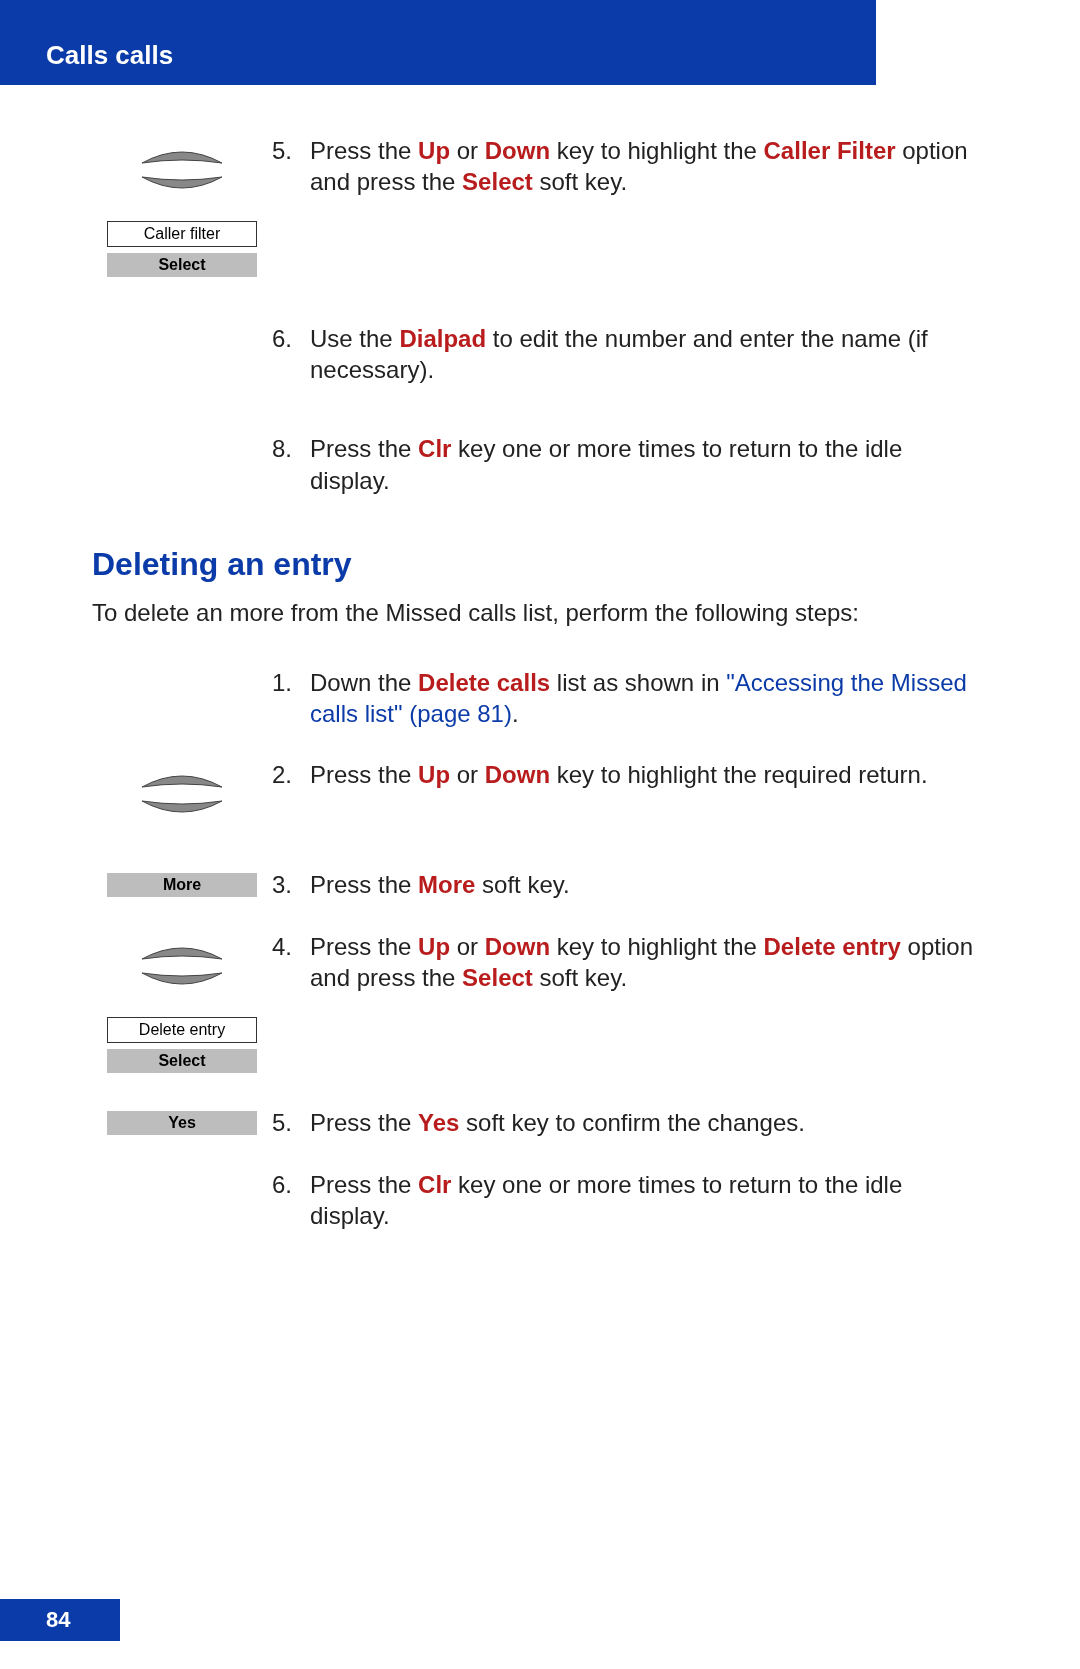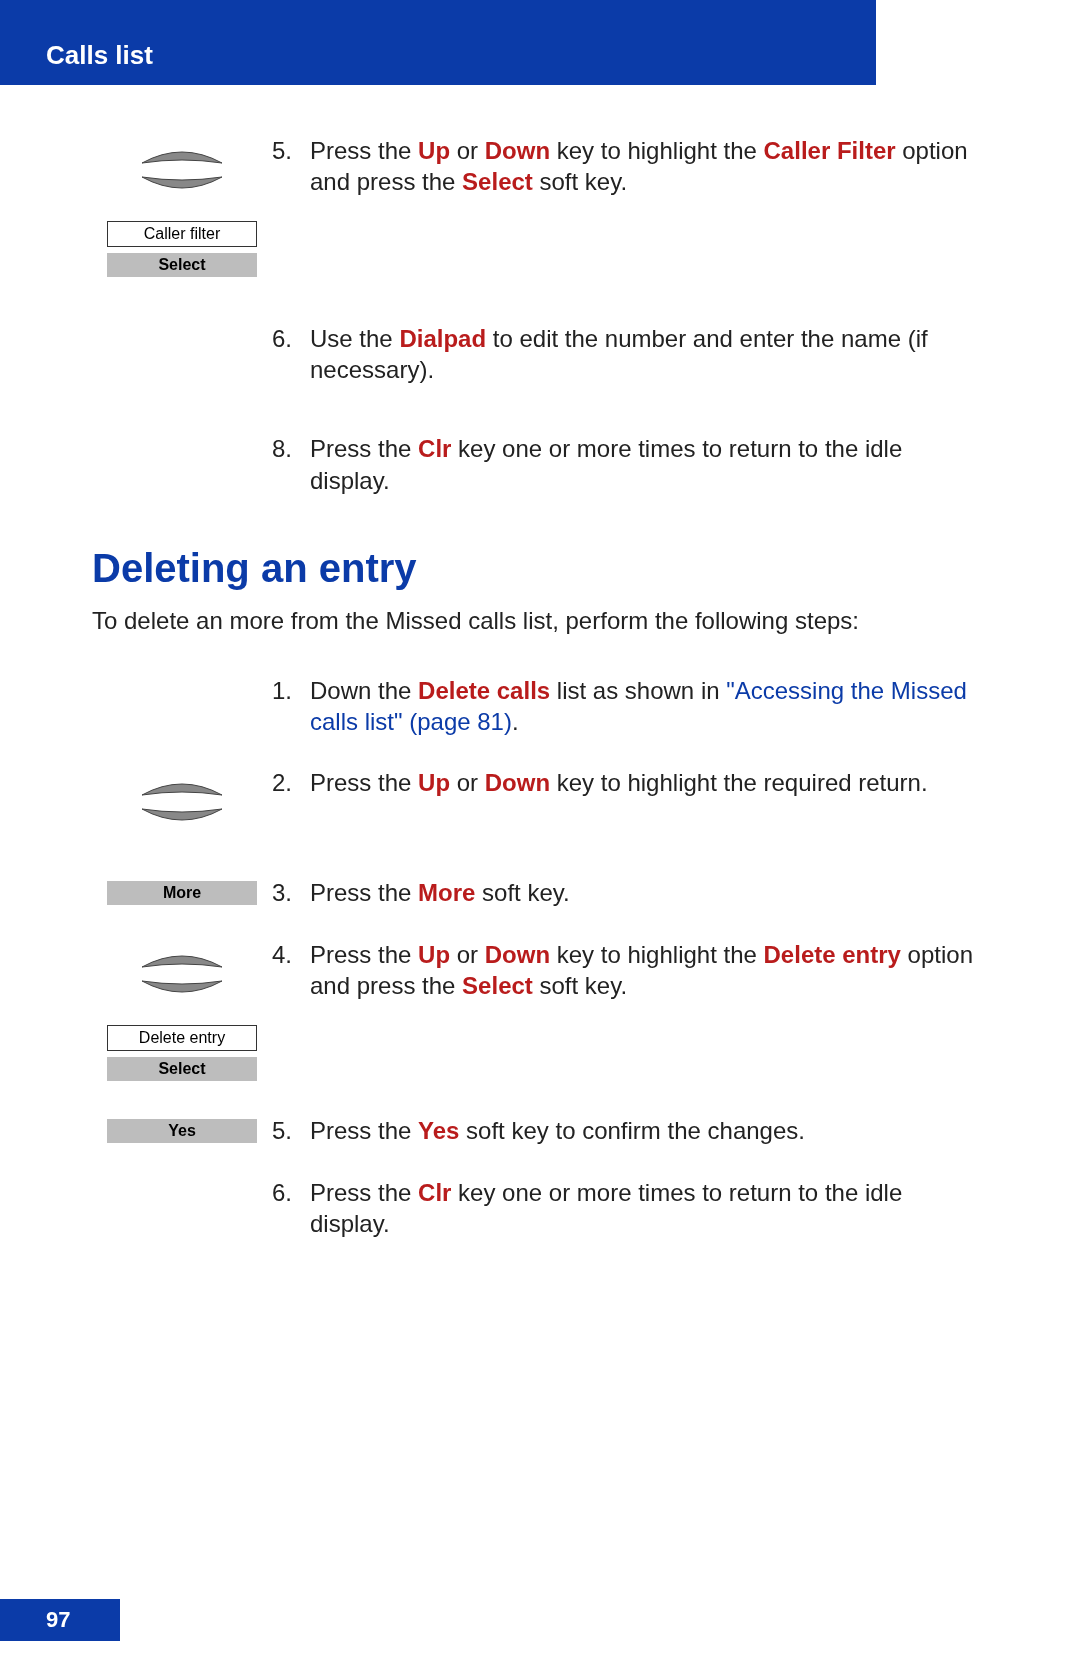--- a/index.html
+++ b/index.html
@@ -50,21 +50,21 @@
     text-align: left;
   }
   .step-body {
     flex: 1;
   }
   .blue { color: #b91c1c; font-weight: bold; }
   .blue-link { color: #0b3ba8; }
   .section-title {
     color: #0b3ba8;
     font-weight: bold;
-    font-size: 40px;
+    font-size: 32px;
     margin: 50px 0 16px 0;
     font-family: Arial, Helvetica, sans-serif;
   }
   .intro {
     font-size: 24px;
     margin-bottom: 40px;
     color: #222;
   }
   .soft-key {
     background: #bdbdbd;
@@ -100,21 +100,21 @@
   }
   .spacer-lg { height: 30px; }
   .spacer-md { height: 18px; }
 </style>
 </head>
 <body>
 
 <div class="page" style="height:1669px;">
 
   <div class="header-bar">
-    <span>Calls list</span>
+    <span>Calls calls</span>
   </div>
 
   <div class="content">
 
     <div class="step-row">
       <div class="icon-col">
         <svg class="nav-icon" viewBox="0 0 120 70">
           <path d="M20 28 Q60 6 100 28 Q60 22 20 28 Z" fill="#888" stroke="#444" stroke-width="1"></path>
           <path d="M20 42 Q60 64 100 42 Q60 48 20 42 Z" fill="#888" stroke="#444" stroke-width="1"></path>
         </svg>
@@ -224,17 +224,17 @@
       <div class="text-col">
         <div class="step-num">6.</div>
         <div class="step-body"><span>Press the </span><span class="blue">Clr</span><span> key one or more times to return to the idle display.</span></div>
       </div>
     </div>
 
   </div>
 
   <div style="position:absolute; bottom:28px; left:0;">
     <div class="page-num-box">
-      <span>97</span>
+      <span>84</span>
     </div>
   </div>
 
 </div>
 
 </body></html>

